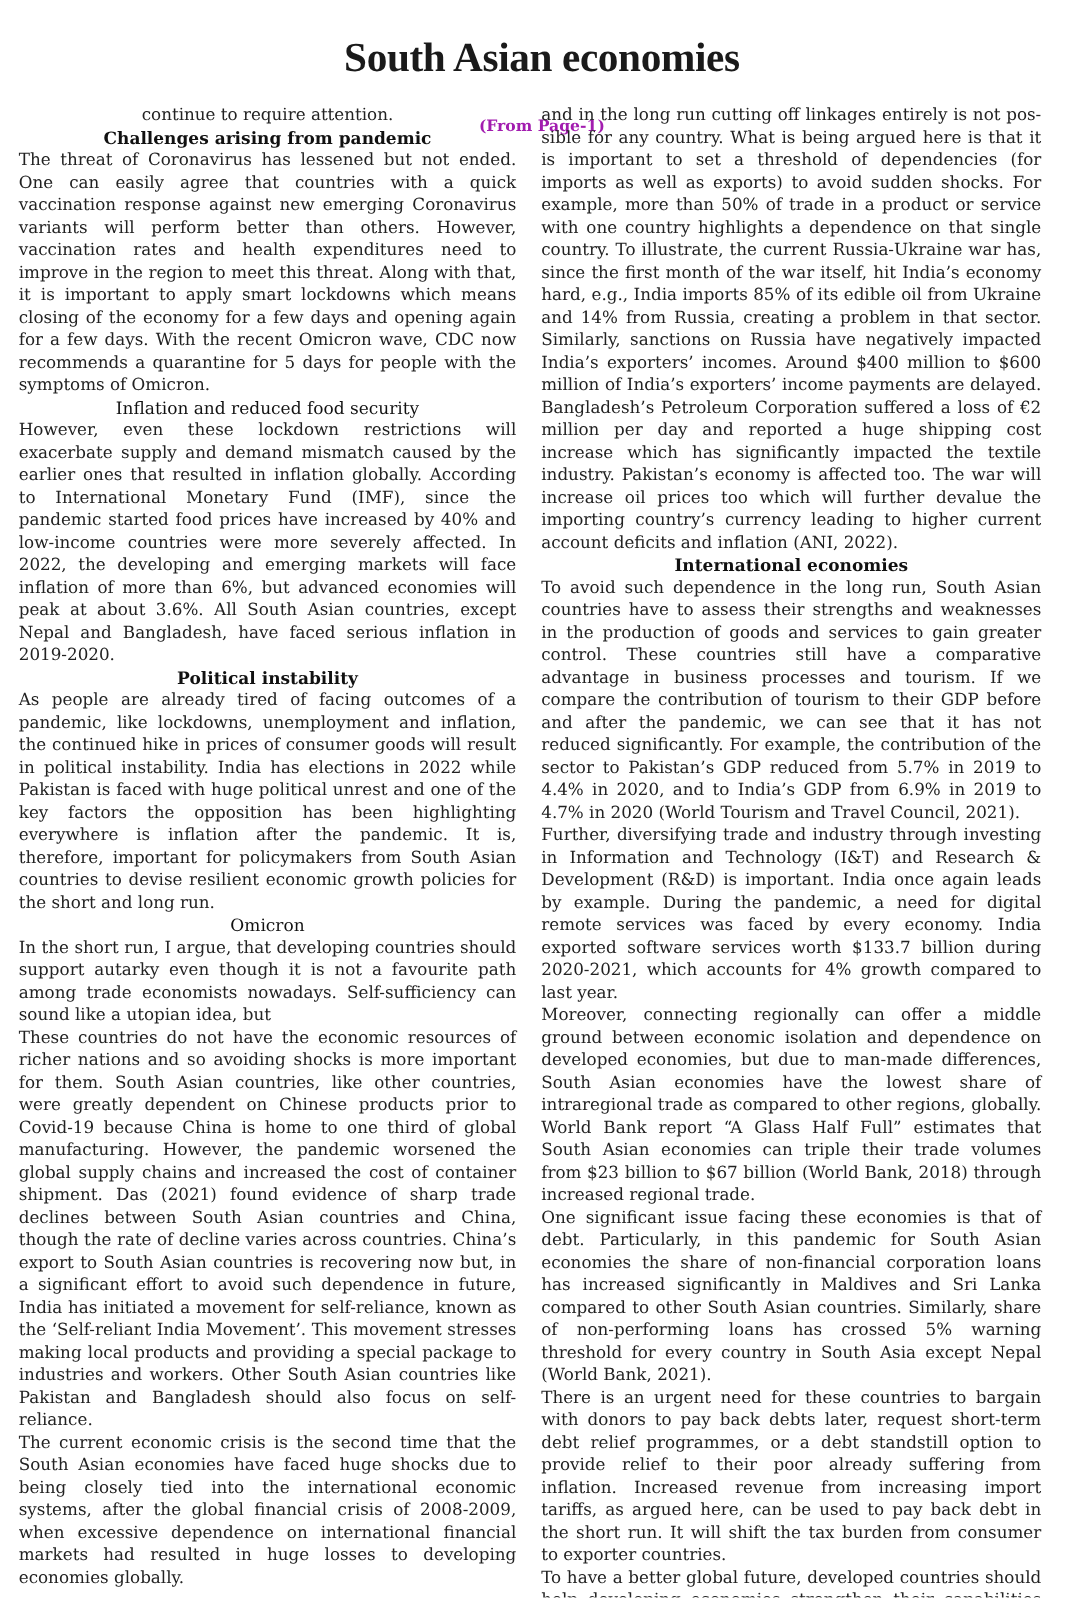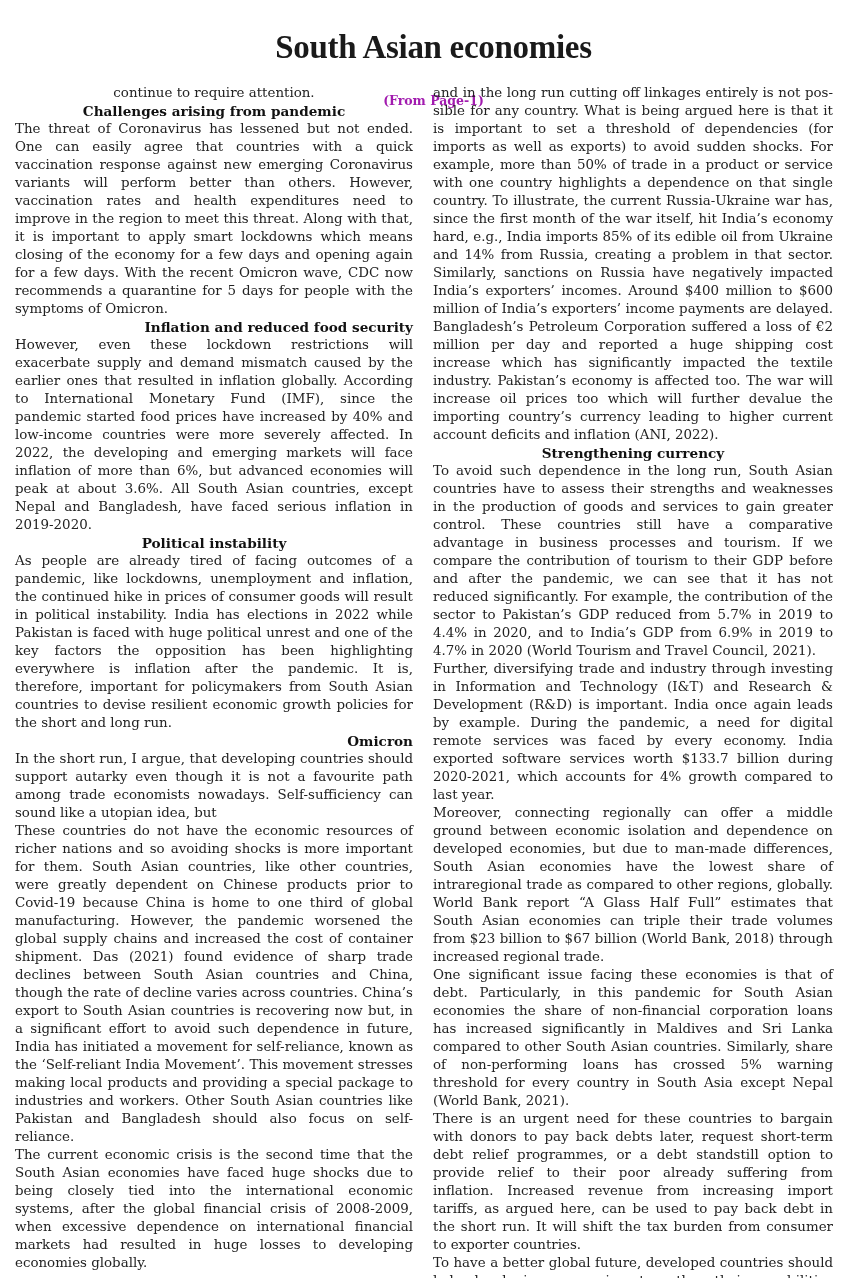--- a/index.html
+++ b/index.html
@@ -24,21 +24,21 @@
       color: #222;
       text-align: justify; hyphens: manual;
     }
     .col-left { left: 15px; width: 398px; }
     .col-right { left: 433px; width: 400px; }
     .col p { margin: 0; padding: 0; }
     .col h3 {
       margin: 0; padding: 0; font-size: 13.6px; line-height: 18px;
       font-weight: bold; color: #111; text-align: center;
     }
-    .col .plainhead { font-weight: bold; text-align: right; }
+    .col .plainhead { font-weight: normal; text-align: center; }
     .col .lastline-left { text-align: center; }
   </style>
 </head>
 <body>
 
 <div class="page">
   <h1 class="headline">South Asian economies</h1>
   <div class="subhead">(From Page-1)</div>
 
   <div class="col col-left">
@@ -51,21 +51,21 @@
     <p>As people are already tired of facing outcomes of a pandem­ic, like lockdowns, unemployment and inflation, the contin­ued hike in prices of consumer goods will result in political instability. India has elections in 2022 while Pakistan is faced with huge political unrest and one of the key factors the opposition has been highlighting everywhere is inflation after the pandemic. It is, therefore, important for policy­makers from South Asian countries to devise resilient eco­nomic growth policies for the short and long run.</p>
     <h3 class="plainhead">Omicron</h3>
     <p>In the short run, I argue, that developing countries should support autarky even though it is not a favourite path among trade economists nowadays. Self-sufficiency can sound like a utopian idea, but</p>
     <p>These countries do not have the economic resources of rich­er nations and so avoiding shocks is more important for them. South Asian countries, like other countries, were greatly dependent on Chinese products prior to Covid-19 because China is home to one third of global manufactur­ing. However, the pandemic worsened the global supply chains and increased the cost of container shipment. Das (2021) found evidence of sharp trade declines between South Asian countries and China, though the rate of decline varies across countries. China’s export to South Asian countries is recovering now but, in a significant effort to avoid such dependence in future, India has initiated a movement for self-reliance, known as the ‘Self-reliant India Movement’. This movement stresses making local products and providing a special package to industries and workers. Other South Asian countries like Pakistan and Bangladesh should also focus on self-reliance.</p>
     <p>The current economic crisis is the second time that the South Asian economies have faced huge shocks due to being closely tied into the international economic systems, after the global financial crisis of 2008-2009, when exces­sive dependence on international financial markets had resulted in huge losses to developing economies globally.</p>
 
   </div>
 
   <div class="col col-right">
     <p>and in the long run cutting off linkages entirely is not pos­sible for any country. What is being argued here is that it is important to set a threshold of dependencies (for imports as well as exports) to avoid sudden shocks. For example, more than 50% of trade in a product or service with one country highlights a dependence on that single country. To illus­trate, the current Russia-Ukraine war has, since the first month of the war itself, hit India’s economy hard, e.g., India imports 85% of its edible oil from Ukraine and 14% from Russia, creating a problem in that sector. Similarly, sanc­tions on Russia have negatively impacted India’s exporters’ incomes. Around $400 million to $600 million of India’s exporters’ income payments are delayed. Bangladesh’s Petroleum Corporation suffered a loss of €2 million per day and reported a huge shipping cost increase which has sig­nificantly impacted the textile industry. Pakistan’s economy is affected too. The war will increase oil prices too which will further devalue the importing country’s currency leading to higher current account deficits and inflation (ANI, 2022).</p>
-    <h3>Strengthening currency</h3>
+    <h3>International economies</h3>
     <p>To avoid such dependence in the long run, South Asian countries have to assess their strengths and weaknesses in the production of goods and services to gain greater control. These countries still have a comparative advantage in busi­ness processes and tourism. If we compare the contribution of tourism to their GDP before and after the pandemic, we can see that it has not reduced significantly. For example, the contribution of the sector to Pakistan’s GDP reduced from 5.7% in 2019 to 4.4%  in 2020, and to India’s GDP from 6.9% in 2019 to 4.7% in 2020 (World Tourism and Travel Council, 2021).</p>
     <p>Further, diversifying trade and industry through investing in Information and Technology (I&amp;T) and Research &amp; Development (R&amp;D) is important.  India once again leads by example. During the pandemic, a need for digital remote services was faced by every economy. India exported soft­ware services worth $133.7 billion during 2020-2021, which accounts for 4% growth compared to last year.</p>
     <p>Moreover, connecting regionally can offer a middle ground between economic isolation and dependence on developed economies, but due to man-made differences, South Asian economies have the lowest share of intraregional trade as compared to other regions, globally. World Bank report “A Glass Half Full” estimates that South Asian economies can triple their trade volumes from $23 billion to $67 billion (World Bank, 2018) through increased regional trade.</p>
     <p>One significant issue facing these economies is that of debt. Particularly, in this pandemic for South Asian economies the share of non-financial corporation loans has increased significantly in Maldives and Sri Lanka compared to other South Asian countries. Similarly, share of non-performing loans has crossed 5% warning threshold for every country in South Asia except Nepal (World Bank, 2021).</p>
     <p>There is an urgent need for these countries to bargain with donors to pay back debts later, request short-term debt relief programmes, or a debt standstill option to provide relief to their poor already suffering from inflation. Increased revenue from increasing import tariffs, as argued here, can be used to pay back debt in the short run. It will shift the tax burden from consumer to exporter countries.</p>
     <p>To have a better global future, developed countries should help developing economies strengthen their capabilities by investing in increasing innovations and promoting their homemade products until they stabilise. As Confucius said “Give a man a fish, and you’ll feed him for a day. Teach a man to fish, and you’ve fed him for a lifetime.”</p>
   </div>
 </div>
 
 </body></html>

